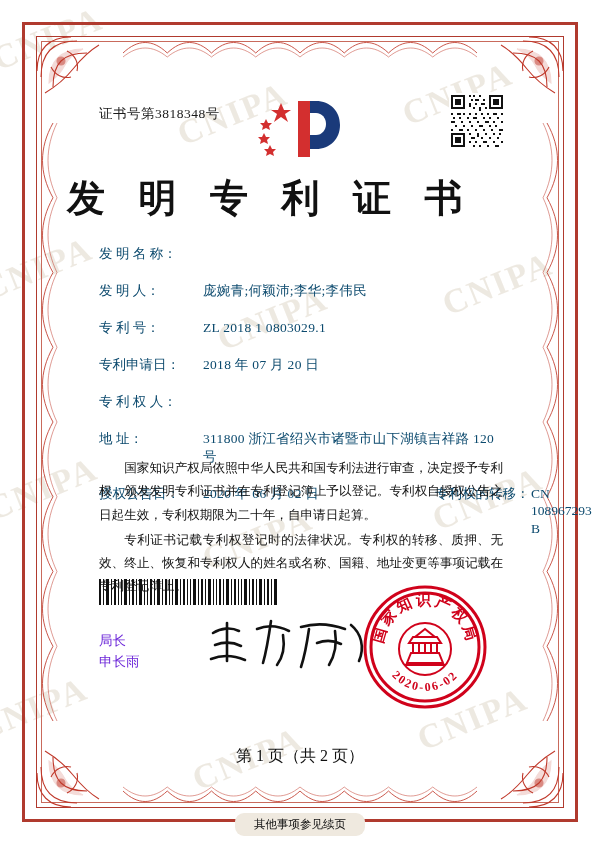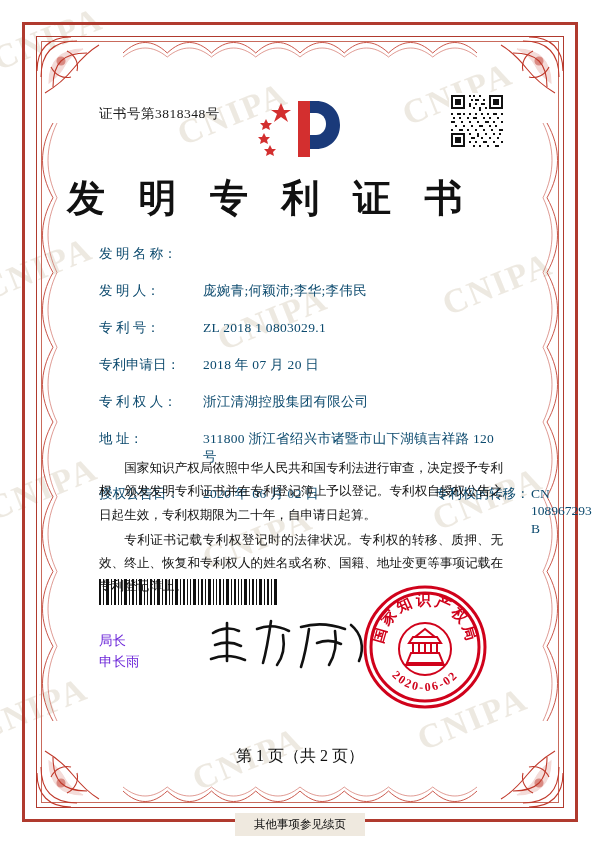--- a/index.html
+++ b/index.html
@@ -235,20 +235,21 @@
     left: 50%;
     transform: translateX(-50%);
     bottom: 8px;
     width: 130px;
     text-align: center;
     font-size: 11.5px;
     color: #111;
     background: #efe9df;
     padding: 4px 0;
     z-index: 3;
+    border-radius: 9px;
   }
 </style>
 </head>
 <body>
 
 <div class="watermark-layer">
   <div class="wm" style="left:-10px; top:20px;">CNIPA</div>
   <div class="wm" style="left:175px; top:95px;">CNIPA</div>
   <div class="wm" style="left:400px; top:75px;">CNIPA</div>
   <div class="wm" style="left:-20px; top:250px;">CNIPA</div>
@@ -455,21 +456,20 @@
       <div class="frow">
         <div class="flabel">专 利 号：</div>
         <div class="fvalue">ZL 2018 1 0803029.1</div>
       </div>
       <div class="frow">
         <div class="flabel">专利申请日：</div>
         <div class="fvalue">2018 年 07 月 20 日</div>
       </div>
       <div class="frow">
         <div class="flabel">专 利 权 人：</div>
-        <div class="fvalue">浙江清湖控股集团有限公司</div>
       </div>
       <div class="frow">
         <div class="flabel">地        址：</div>
         <div class="fvalue">311800 浙江省绍兴市诸暨市山下湖镇吉祥路 120 号</div>
       </div>
       <div class="frow two">
         <div class="flabel">授权公告日：</div>
         <div class="fvalue">2020 年 06 月 02 日</div>
         <div class="flabel2">专利权的转移：</div>
         <div class="fvalue2">CN 108967293 B</div>

